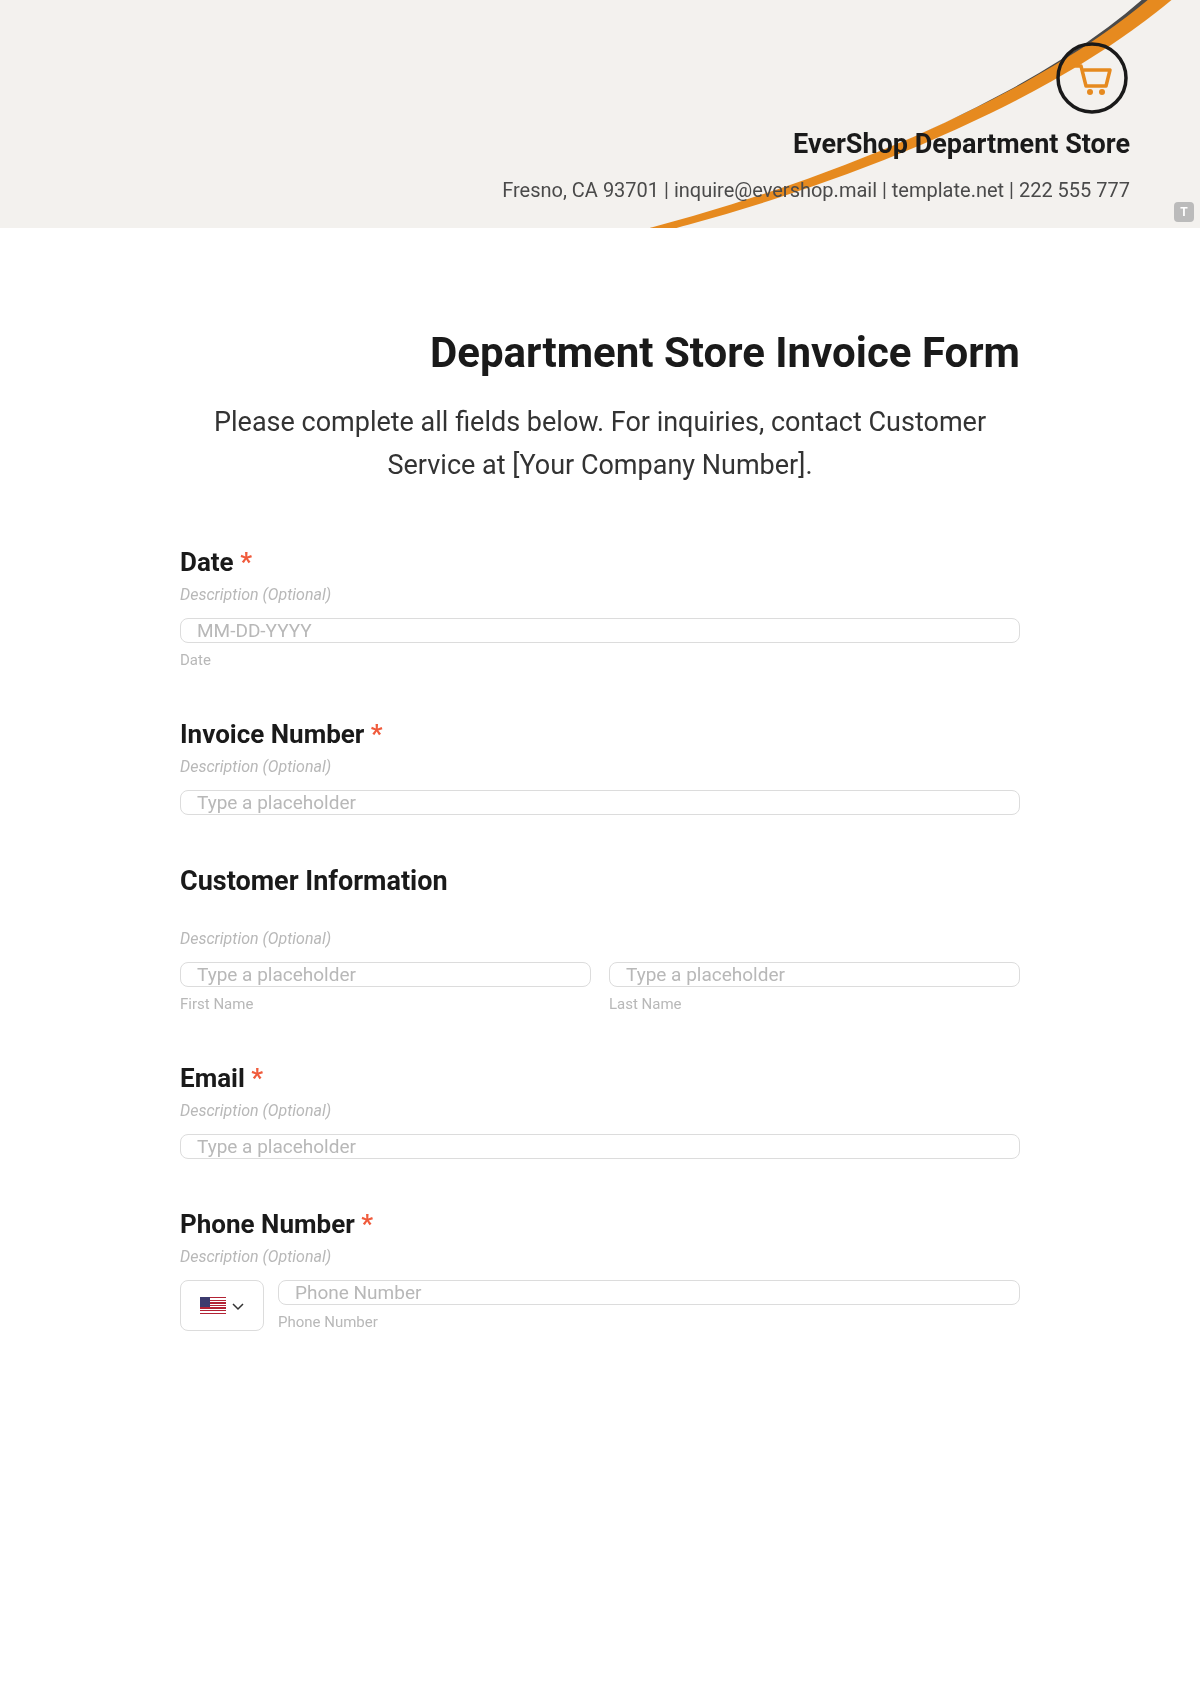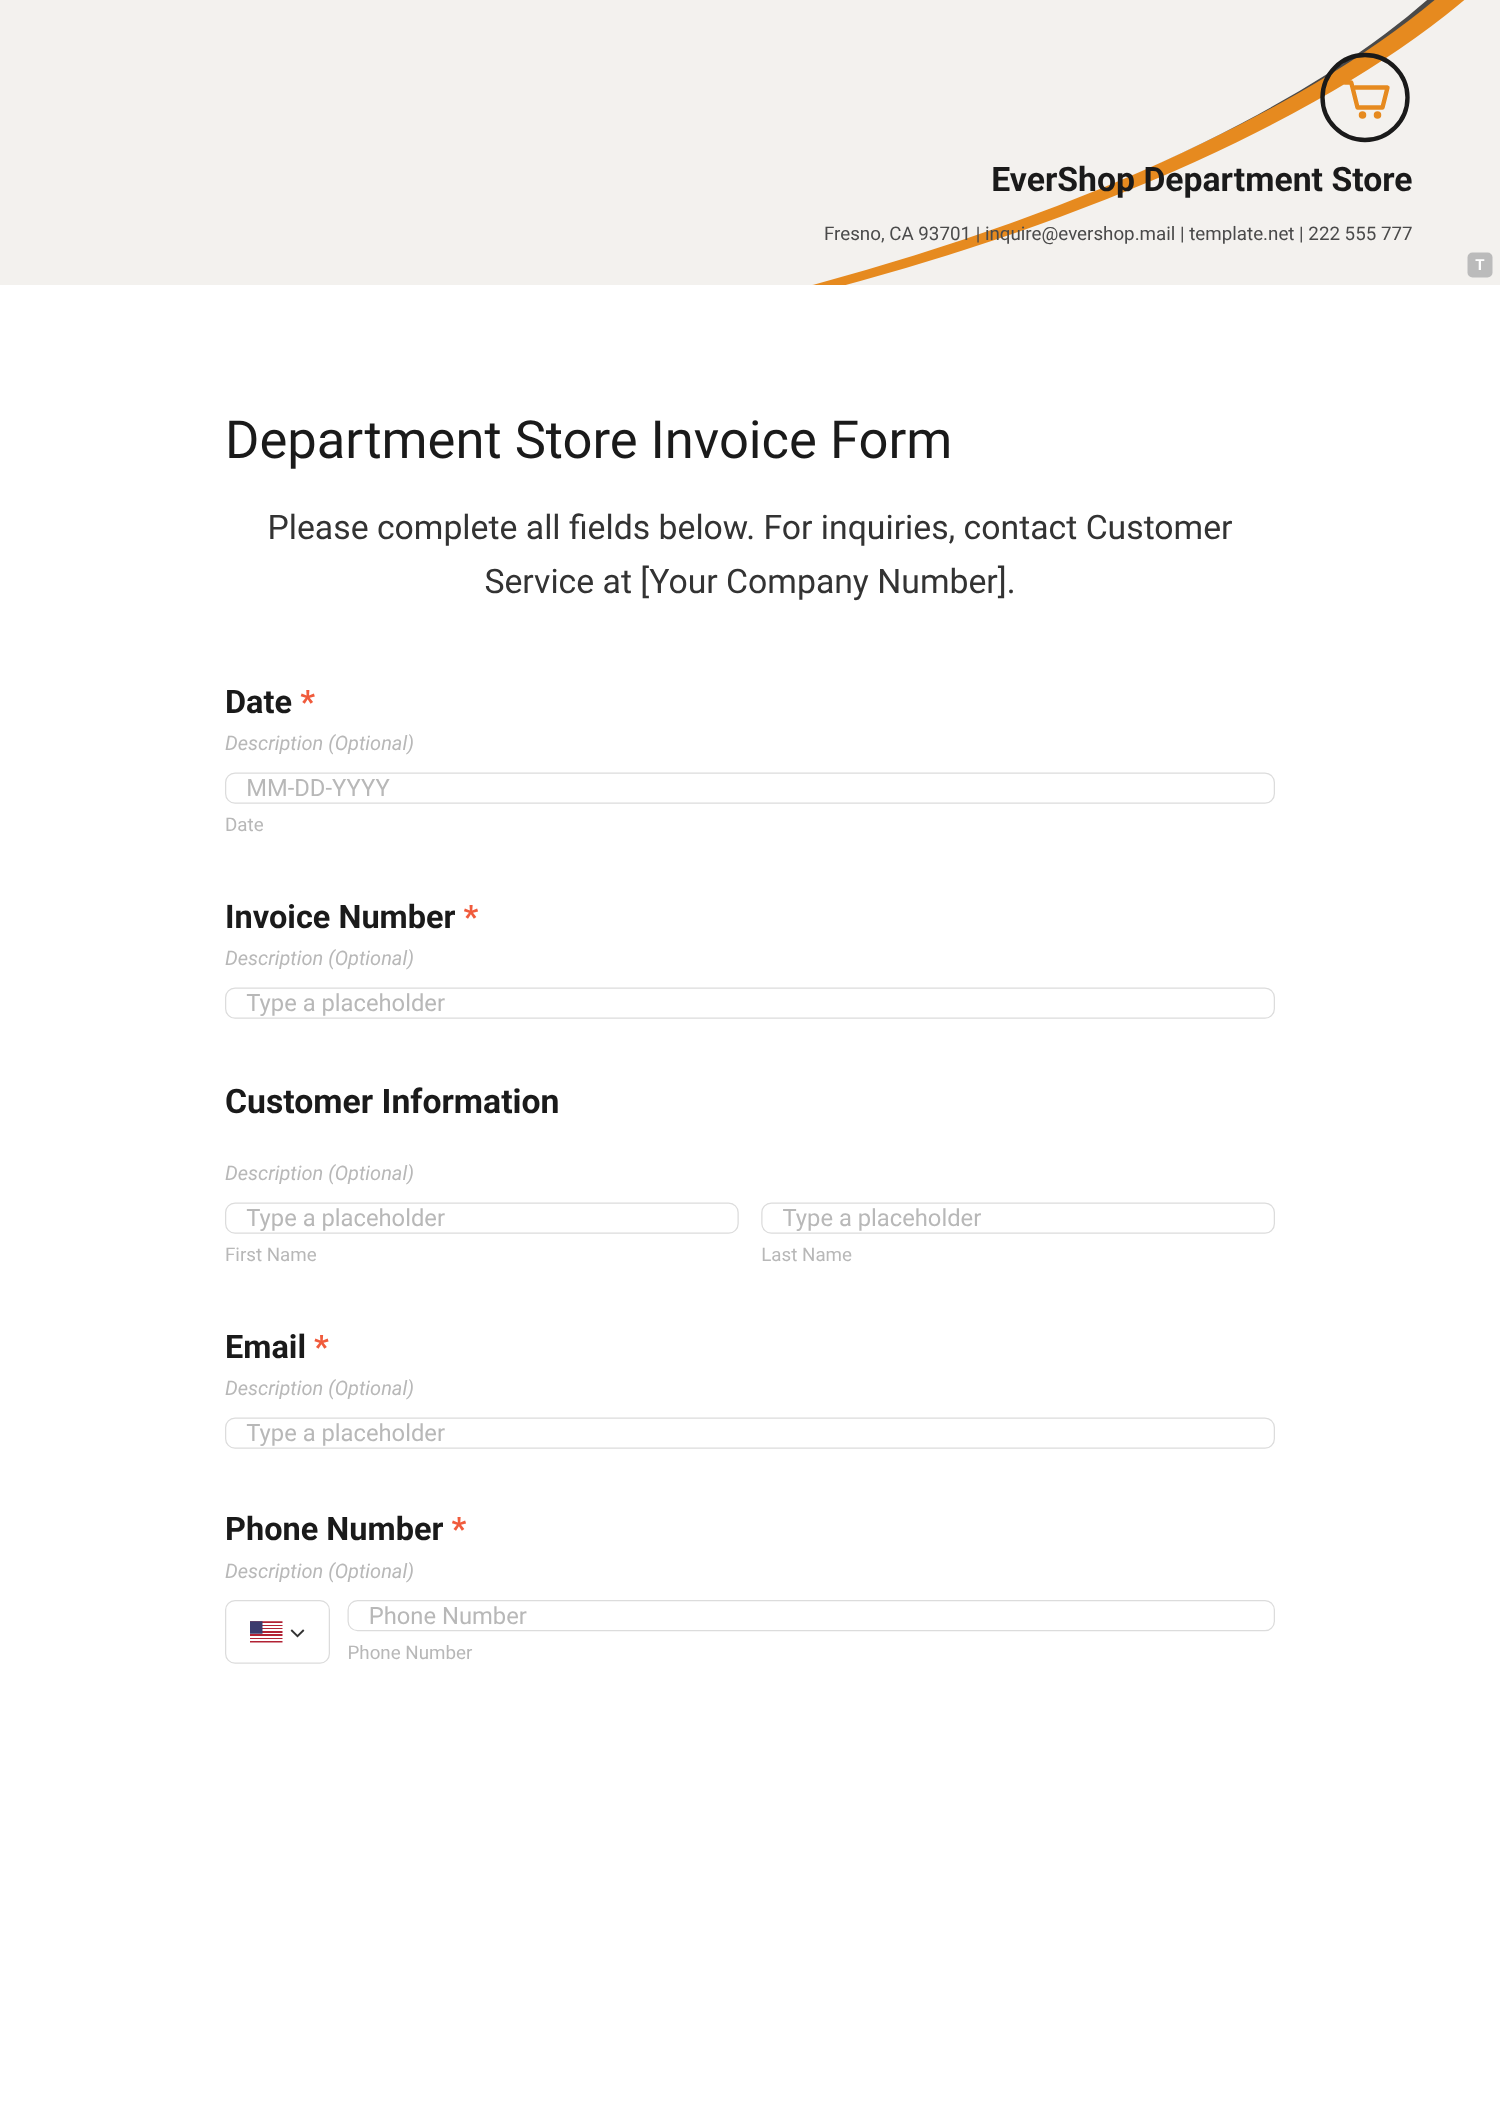--- a/index.html
+++ b/index.html
@@ -62,21 +62,21 @@
       display: inline-block;
       margin-bottom: 8px;
     }
     .company-name {
       font-size: 27px;
       font-weight: 700;
       color: #1a1a1a;
       margin-bottom: 6px;
     }
     .company-contact {
-      font-size: 15px;
+      font-size: 20px;
       color: #4a4a4a;
       margin-top: 18px;
     }
     .corner-badge {
       position: absolute;
       right: 6px;
       bottom: 6px;
       width: 20px;
       height: 20px;
       background: #bbb;
@@ -89,22 +89,22 @@
       font-weight: 700;
     }
     
     .form-container {
       max-width: 960px;
       margin: 0 auto;
       padding: 100px 60px 60px 60px;
     }
     .form-title {
       font-size: 42px;
-      font-weight: 400;
-      text-align: left;
+      font-weight: 700;
+      text-align: right;
       color: #1a1a1a;
       margin-bottom: 24px;
     }
     .form-subtitle {
       font-size: 27px;
       text-align: center;
       color: #333;
       line-height: 1.6;
       margin-bottom: 60px;
     }

